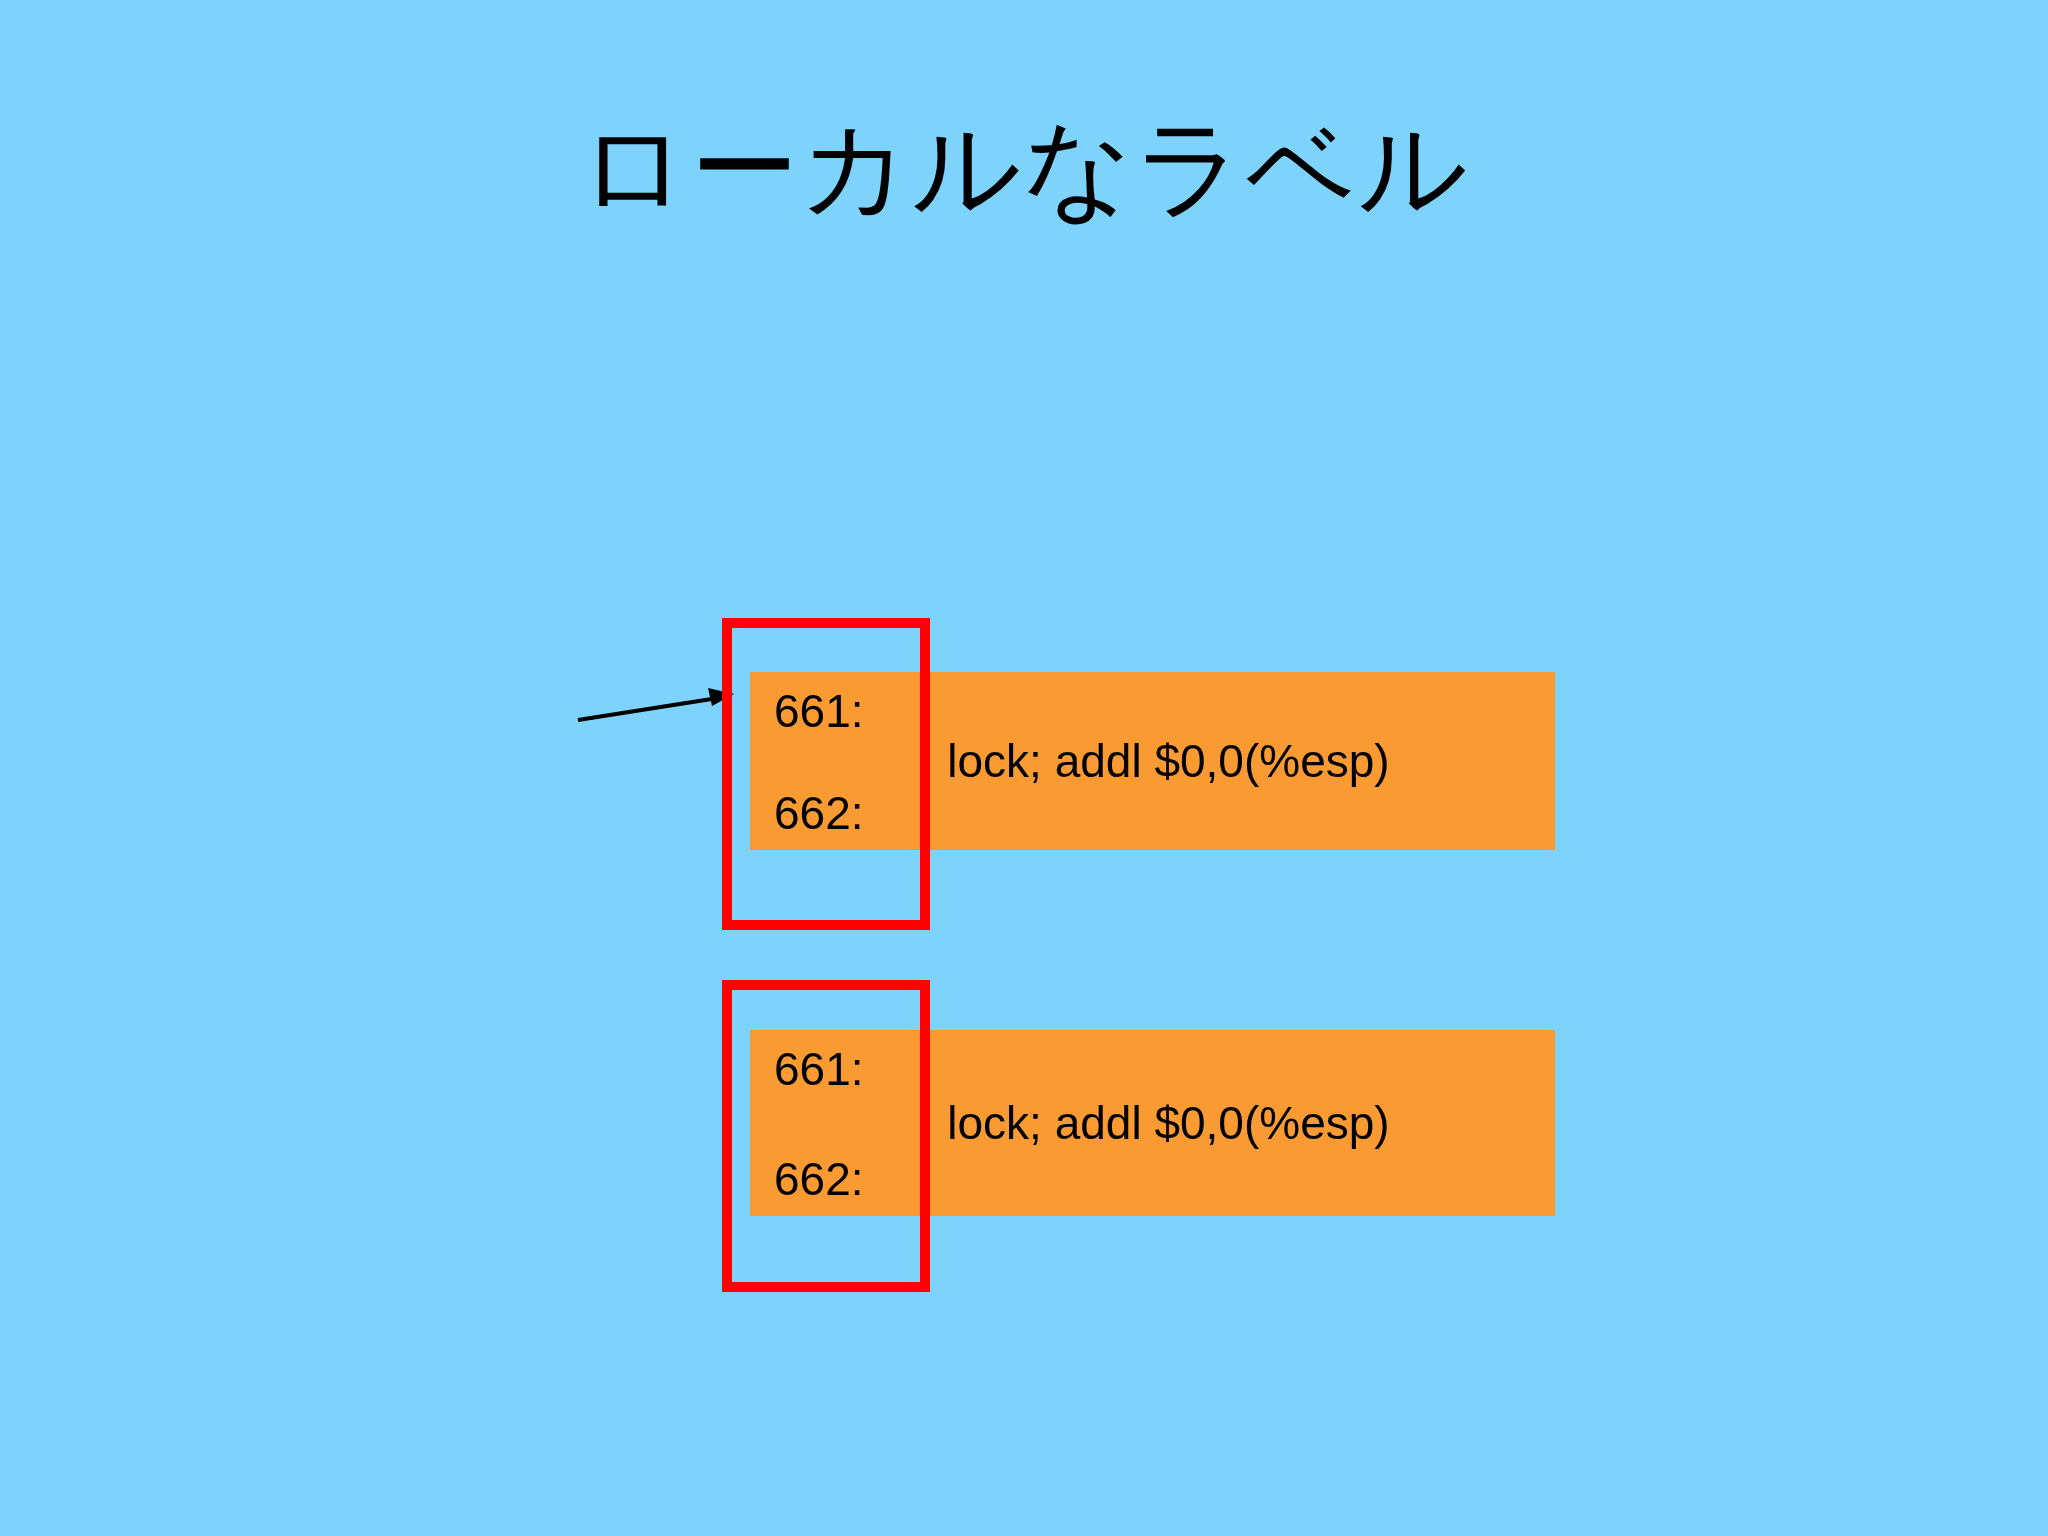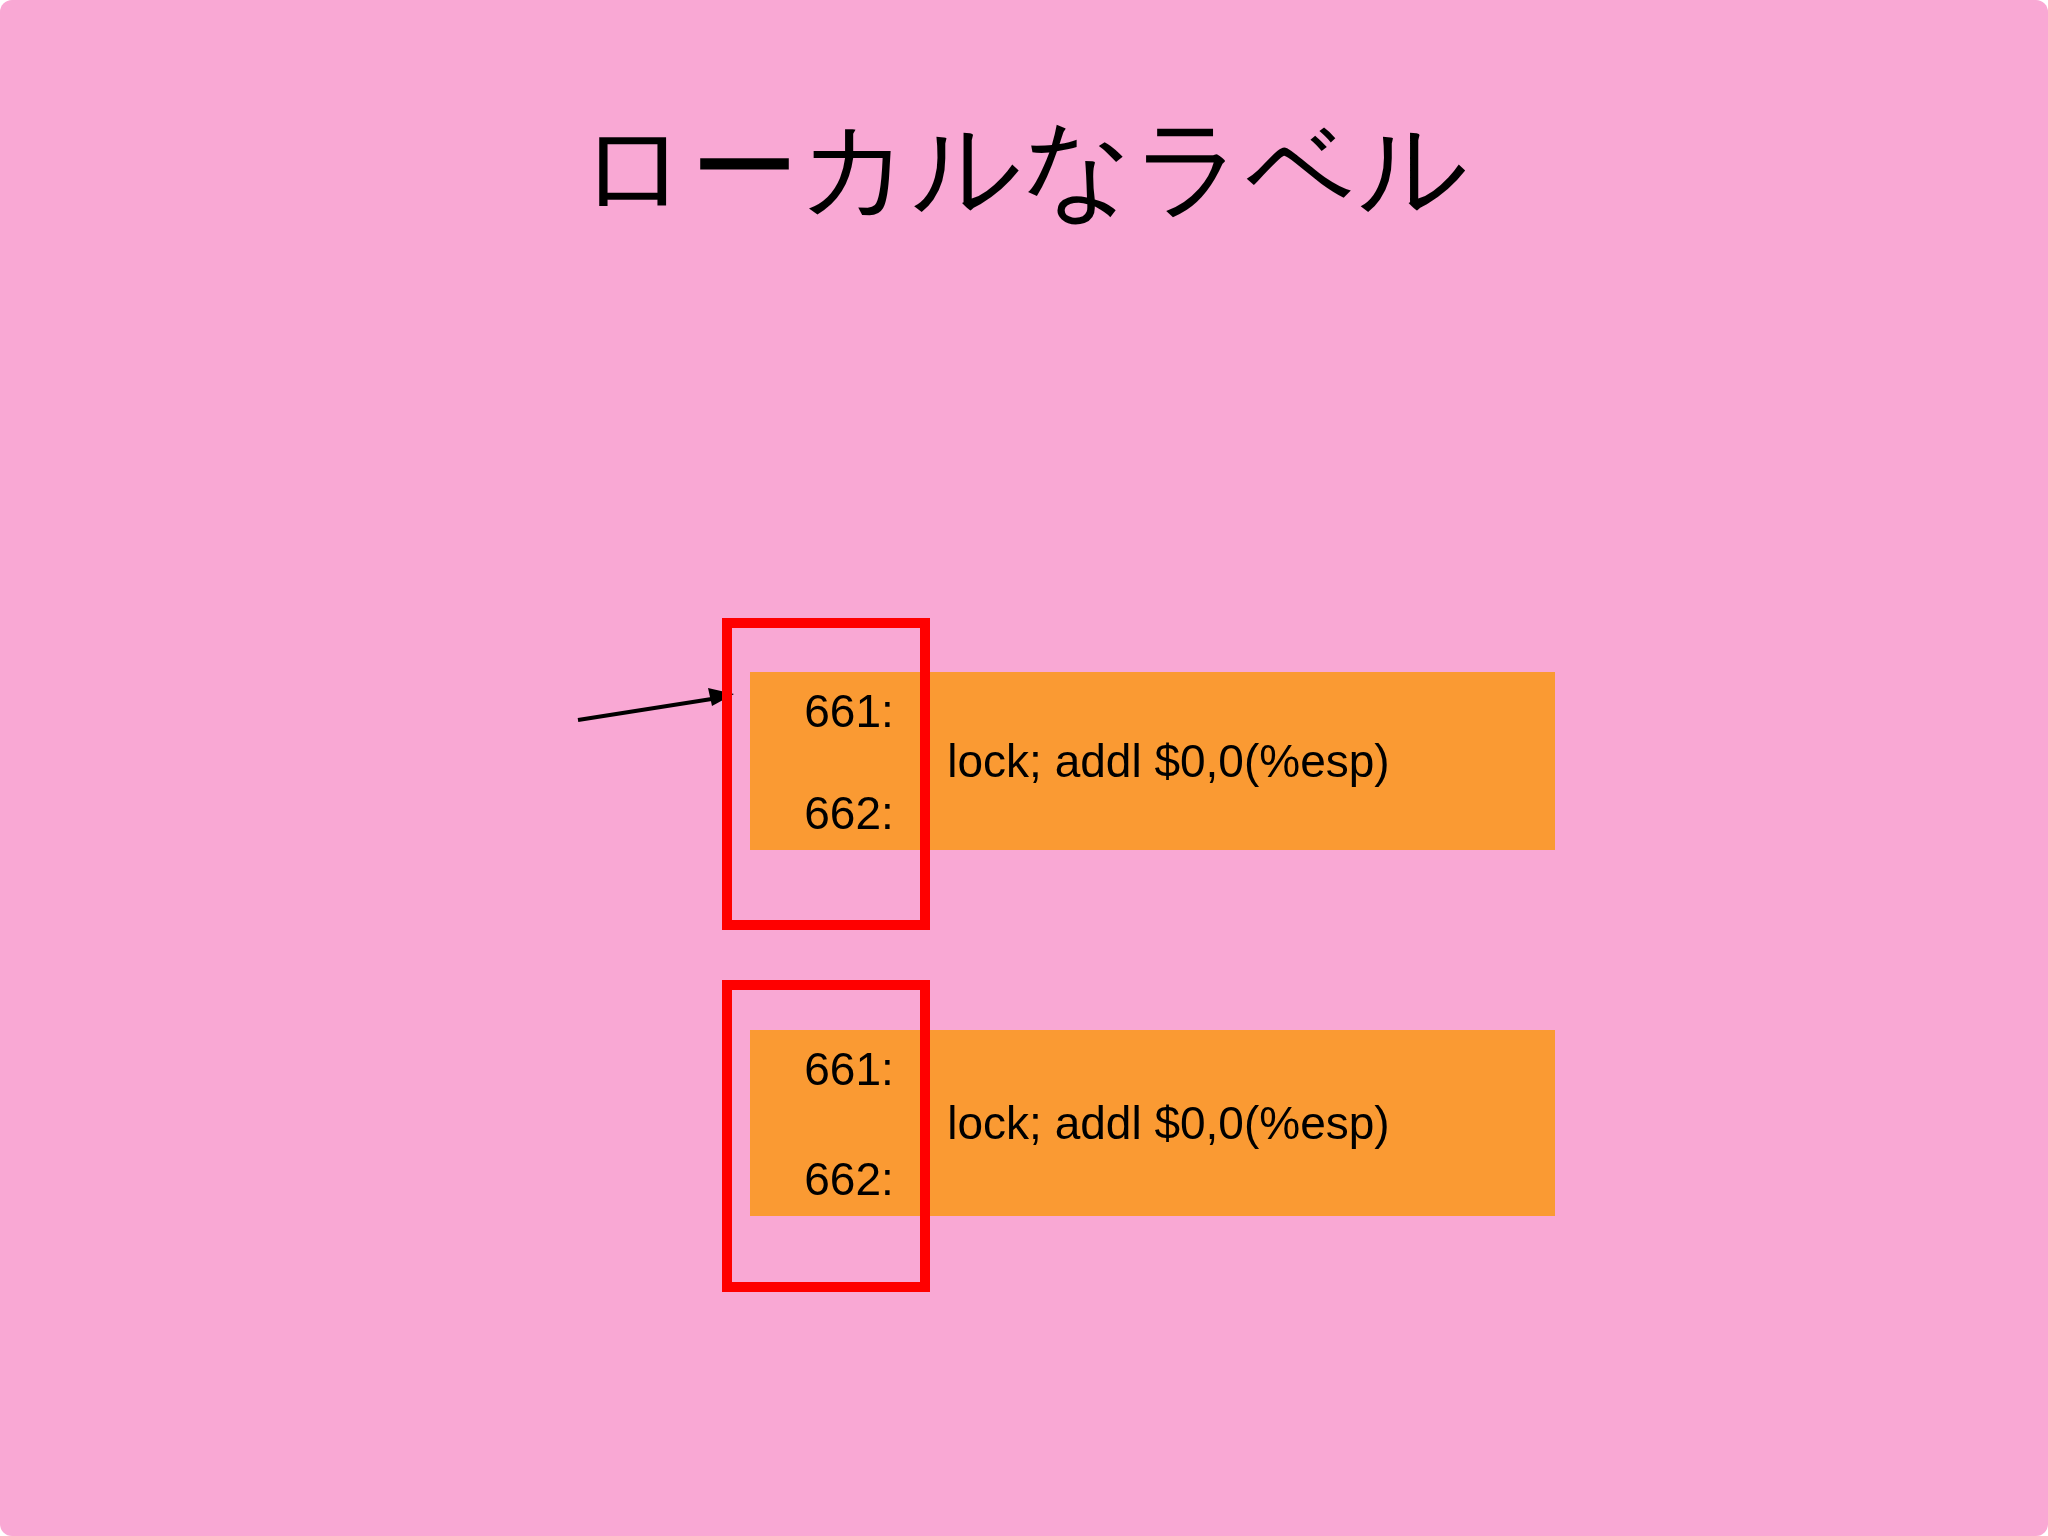--- a/index.html
+++ b/index.html
@@ -12,22 +12,21 @@
     height: 1536px;
     position: relative;
     overflow: hidden;
     font-family: "Liberation Sans", "DejaVu Sans", sans-serif;
     color: #000000;
   }
 
   .slide {
     position: absolute;
     inset: 0;
-    background: #f9a8d4;
-    border-radius: 12px;
+    background: #7dd3fc;
   }
 
   
   .slide-title {
     position: absolute;
     left: 0;
     right: 0;
     top: 104px;
     text-align: center;
     font-size: 108px;
@@ -96,21 +95,20 @@
     position: absolute;
     left: 24px;
     top: 0;
     width: 150px;
     height: 100%;
     display: flex;
     flex-direction: column;
     justify-content: space-between;
     padding: 16px 0 14px 0;
     box-sizing: border-box;
-    text-align: center;
   }
   .code-label {
     font-size: 46px;
     line-height: 1;
     color: #000000;
     white-space: nowrap;
   }
 
   
   .code-instruction {

